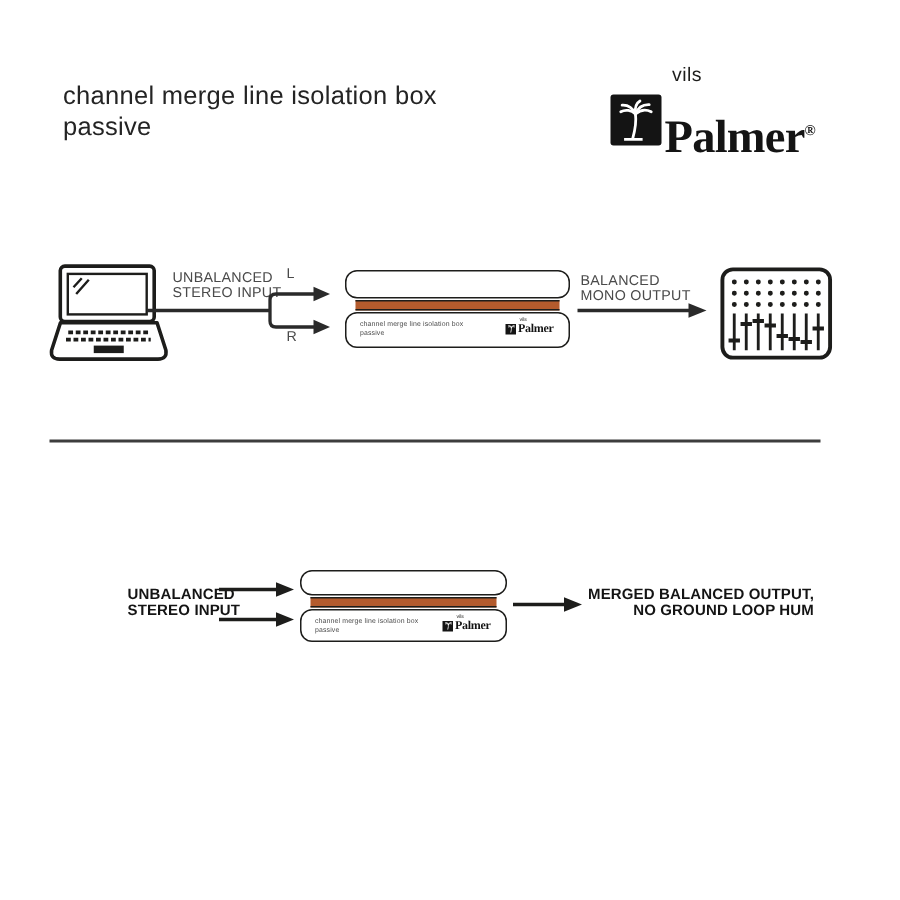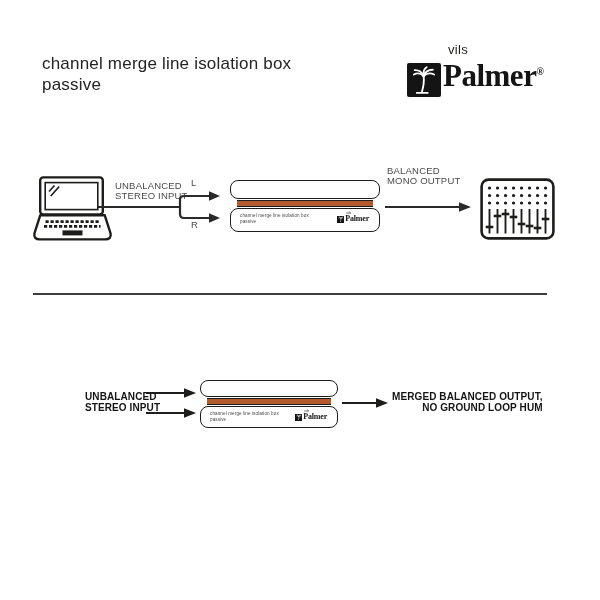--- a/index.html
+++ b/index.html
@@ -18,21 +18,21 @@
   .brand-sub {
     position:absolute; left:41px; top:0;
     font-size:13px; color:#1d1d1b; letter-spacing:.3px;
   }
   .brand-palm {
     position:absolute; left:0; top:21px; width:34px; height:34px;
     background:#141414; border-radius:2px; padding:2px;
   }
   .brand-palm svg { width:100%; height:100%; display:block; }
   .brand-name {
-    position:absolute; left:36px; top:16px; white-space:nowrap;
+    position:absolute; left:36px; top:31px; white-space:nowrap;
     font-family:"Liberation Serif", serif; font-weight:bold;
     font-size:31px; color:#141414; letter-spacing:-.5px;
   }
   .brand-name sup { font-size:10px; }
   
   .lbl {
     position:absolute; font-size:9.5px; line-height:10px;
     color:#4a4a4a; letter-spacing:.2px; white-space:nowrap;
   }
   .lbl-bold {
@@ -144,21 +144,21 @@
                 <path d="M16.6,12.5 C18.5,7.5 22,5.2 27,5.4"></path>
               </g>
             </svg>
           </span>
           <span class="dev-brand-name">Palmer</span>
         </span>
       </div>
     </div>
   </div>
 
-  <div class="lbl" style="left:387px; top:166px;">
+  <div class="lbl" style="left:387px; top:183px;">
     <div>BALANCED</div>
     <div>MONO OUTPUT</div>
   </div>
 
   <svg class="arrow" style="left:385px; top:201px;" width="86" height="12" viewBox="0 0 86 12">
     <line x1="0" y1="6" x2="75" y2="6" stroke="#2a2a2a" stroke-width="2.2"></line>
     <polygon points="74,1.2 86,6 74,10.8" fill="#2a2a2a"></polygon>
   </svg>
 
   <svg class="icon-svg" style="left:480px; top:178px;" width="75" height="62" viewBox="0 0 75 62">

